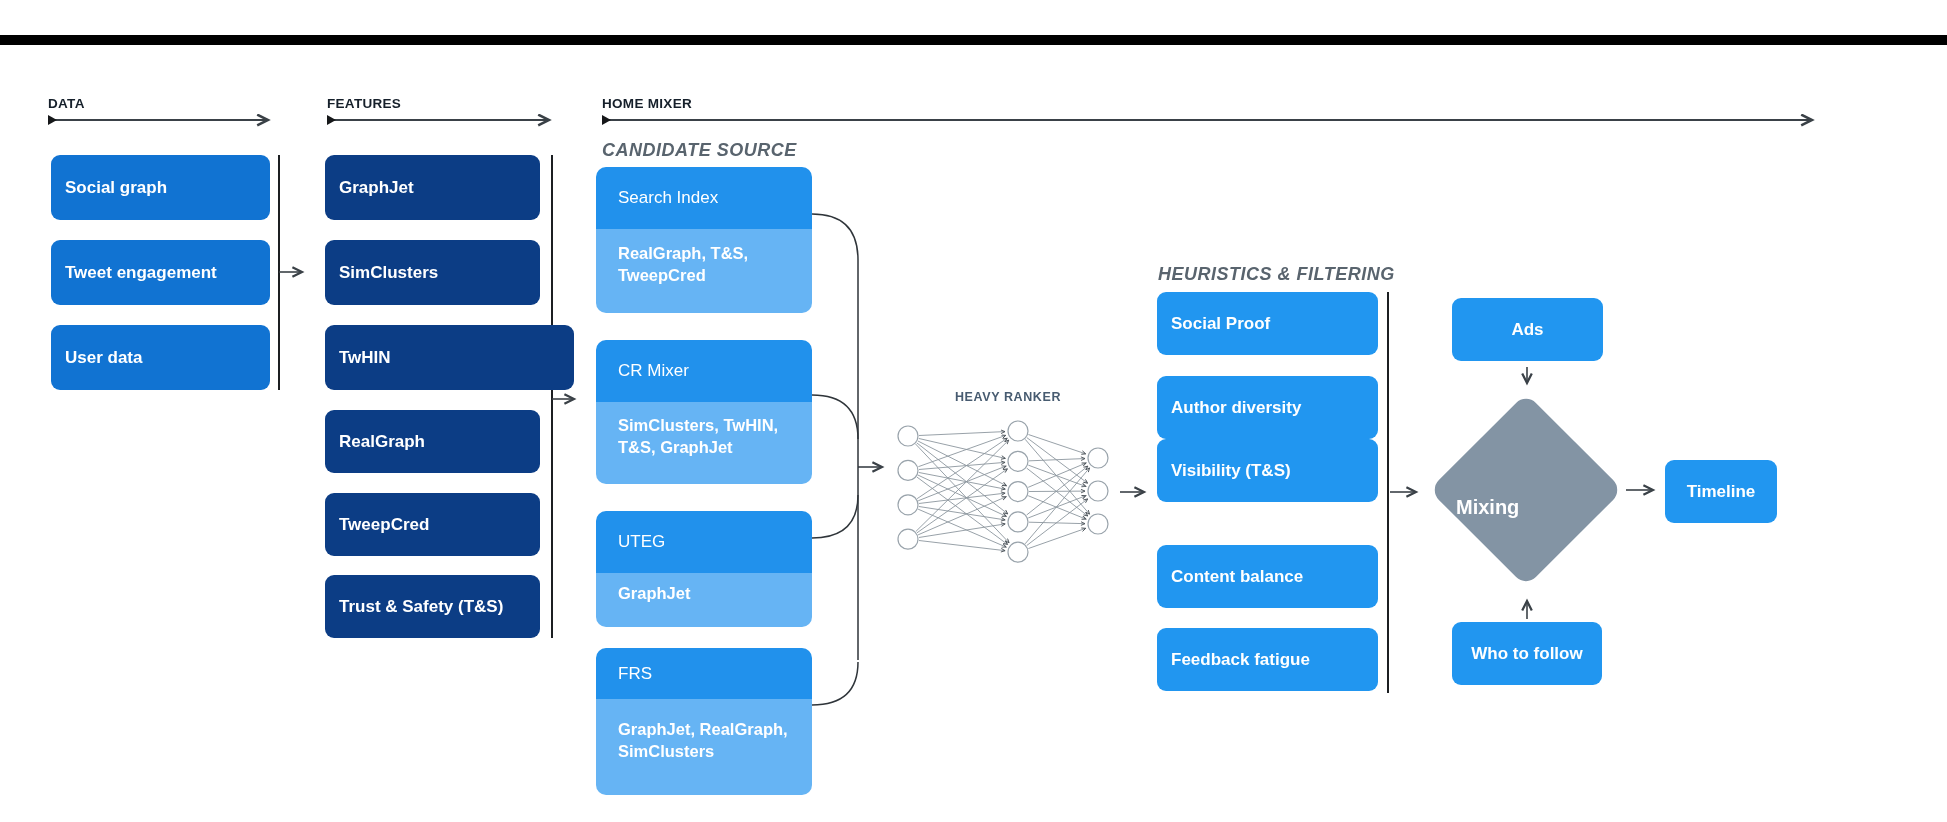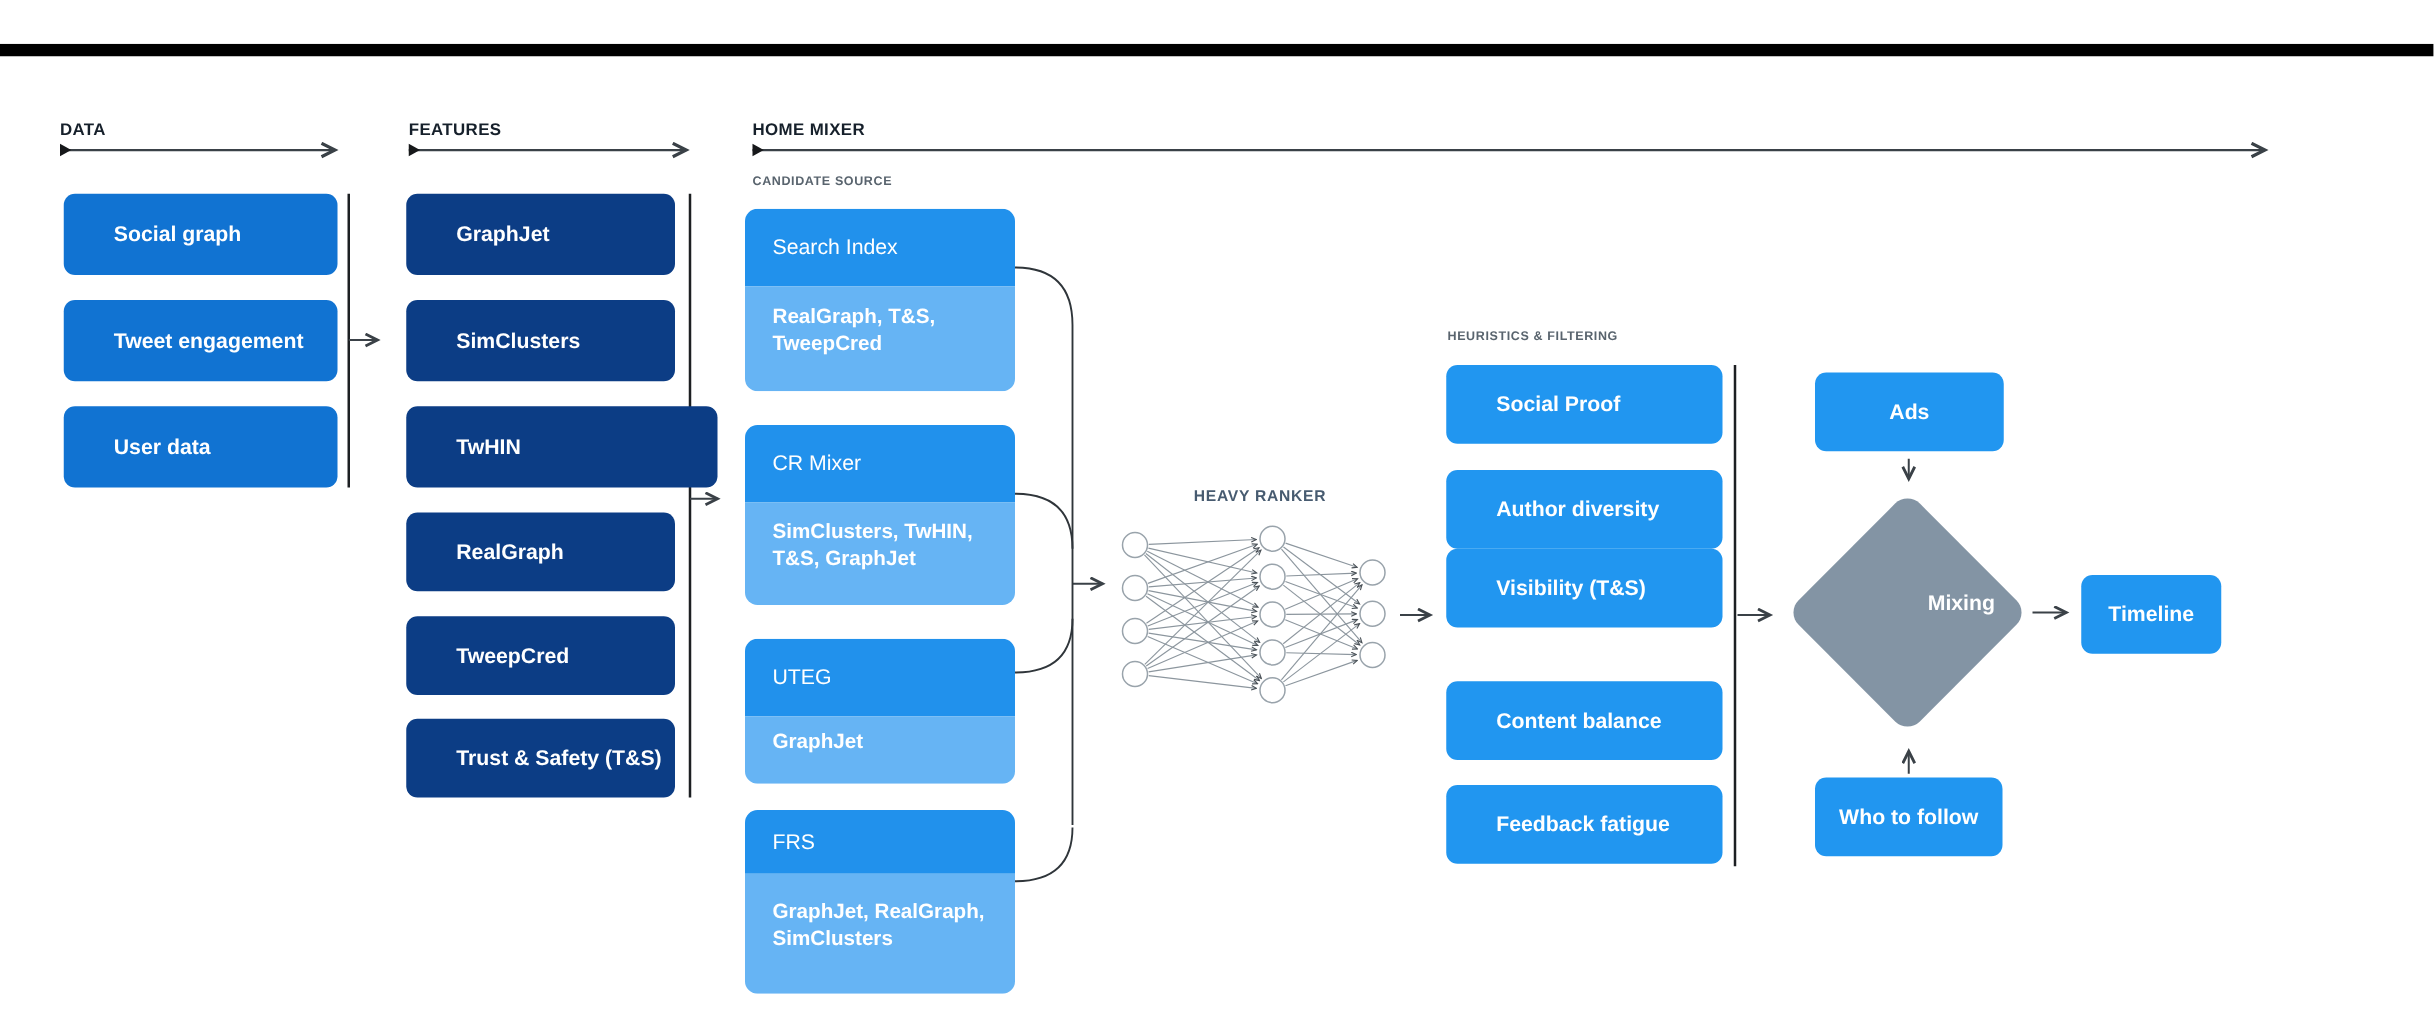--- a/index.html
+++ b/index.html
@@ -4,41 +4,41 @@
 <style>
   html,body{margin:0;padding:0;background:#fff;}
   .canvas{position:relative;width:1947px;height:822px;background:#fff;overflow:hidden;
           font-family:"Liberation Sans","DejaVu Sans",sans-serif;margin-top:35px;}
   .bar{position:absolute;left:0;width:1947px;background:#000;}
   .bar.top{top:0;height:10px;}
   .bar.bottom{top:813px;height:9px;}
 
   .sec-head{position:absolute;font-size:13.5px;font-weight:700;letter-spacing:.3px;
             color:var(--ink,#16202b);}
-  .eyebrow{position:absolute;font-size:10px;font-weight:600;letter-spacing:.5px;
-           color:var(--label-gray,#59646e);}
+  .eyebrow{position:absolute;font-size:18px;font-weight:600;letter-spacing:.5px;
+           color:var(--label-gray,#59646e);font-style:italic;}
   .ranker-label{position:absolute;left:935px;top:355px;width:146px;text-align:center;
            font-size:12.5px;font-weight:600;letter-spacing:.6px;color:var(--ranker-slate,#475b70);}
 
   .node-box{position:absolute;display:flex;align-items:center;box-sizing:border-box;
-            padding-left:40px;border-radius:9px;color:#fff;font-size:17px;font-weight:600;}
+            padding-left:14px;border-radius:9px;color:#fff;font-size:17px;font-weight:600;}
   .node-box.centered{justify-content:center;padding-left:0;}
   .blue-med{background:var(--blue-medium,#1173d2);}
   .navy{background:var(--navy,#0c3d85);}
   .bright{background:var(--blue-bright,#2196f0);}
 
   .card{position:absolute;width:216px;border-radius:10px;overflow:hidden;}
   .card-head{display:flex;align-items:center;box-sizing:border-box;height:62px;padding-left:22px;
              background:var(--blue-card-head,#2191ec);color:#fff;font-size:17px;font-weight:400;}
   .card-body{display:flex;align-items:center;box-sizing:border-box;padding:0 18px 12px 22px;
              background:var(--blue-light,#66b4f4);color:#fff;font-size:16.5px;font-weight:600;
              line-height:1.32;}
   .overlay{position:absolute;left:0;top:0;pointer-events:none;}
-  .mix-label{position:absolute;left:1456px;top:438px;width:140px;text-align:right;
-             color:#fff;font-size:17px;font-weight:600;}
+  .mix-label{position:absolute;left:1456px;top:461px;width:140px;text-align:left;
+             color:#fff;font-size:20px;font-weight:600;}
 </style>
 </head>
 <body>
 
 <div class="canvas">
 
   <div class="bar top"></div>
   <div class="bar bottom"></div>
 
   <svg class="overlay" width="1947" height="822" viewBox="0 0 1947 822">

